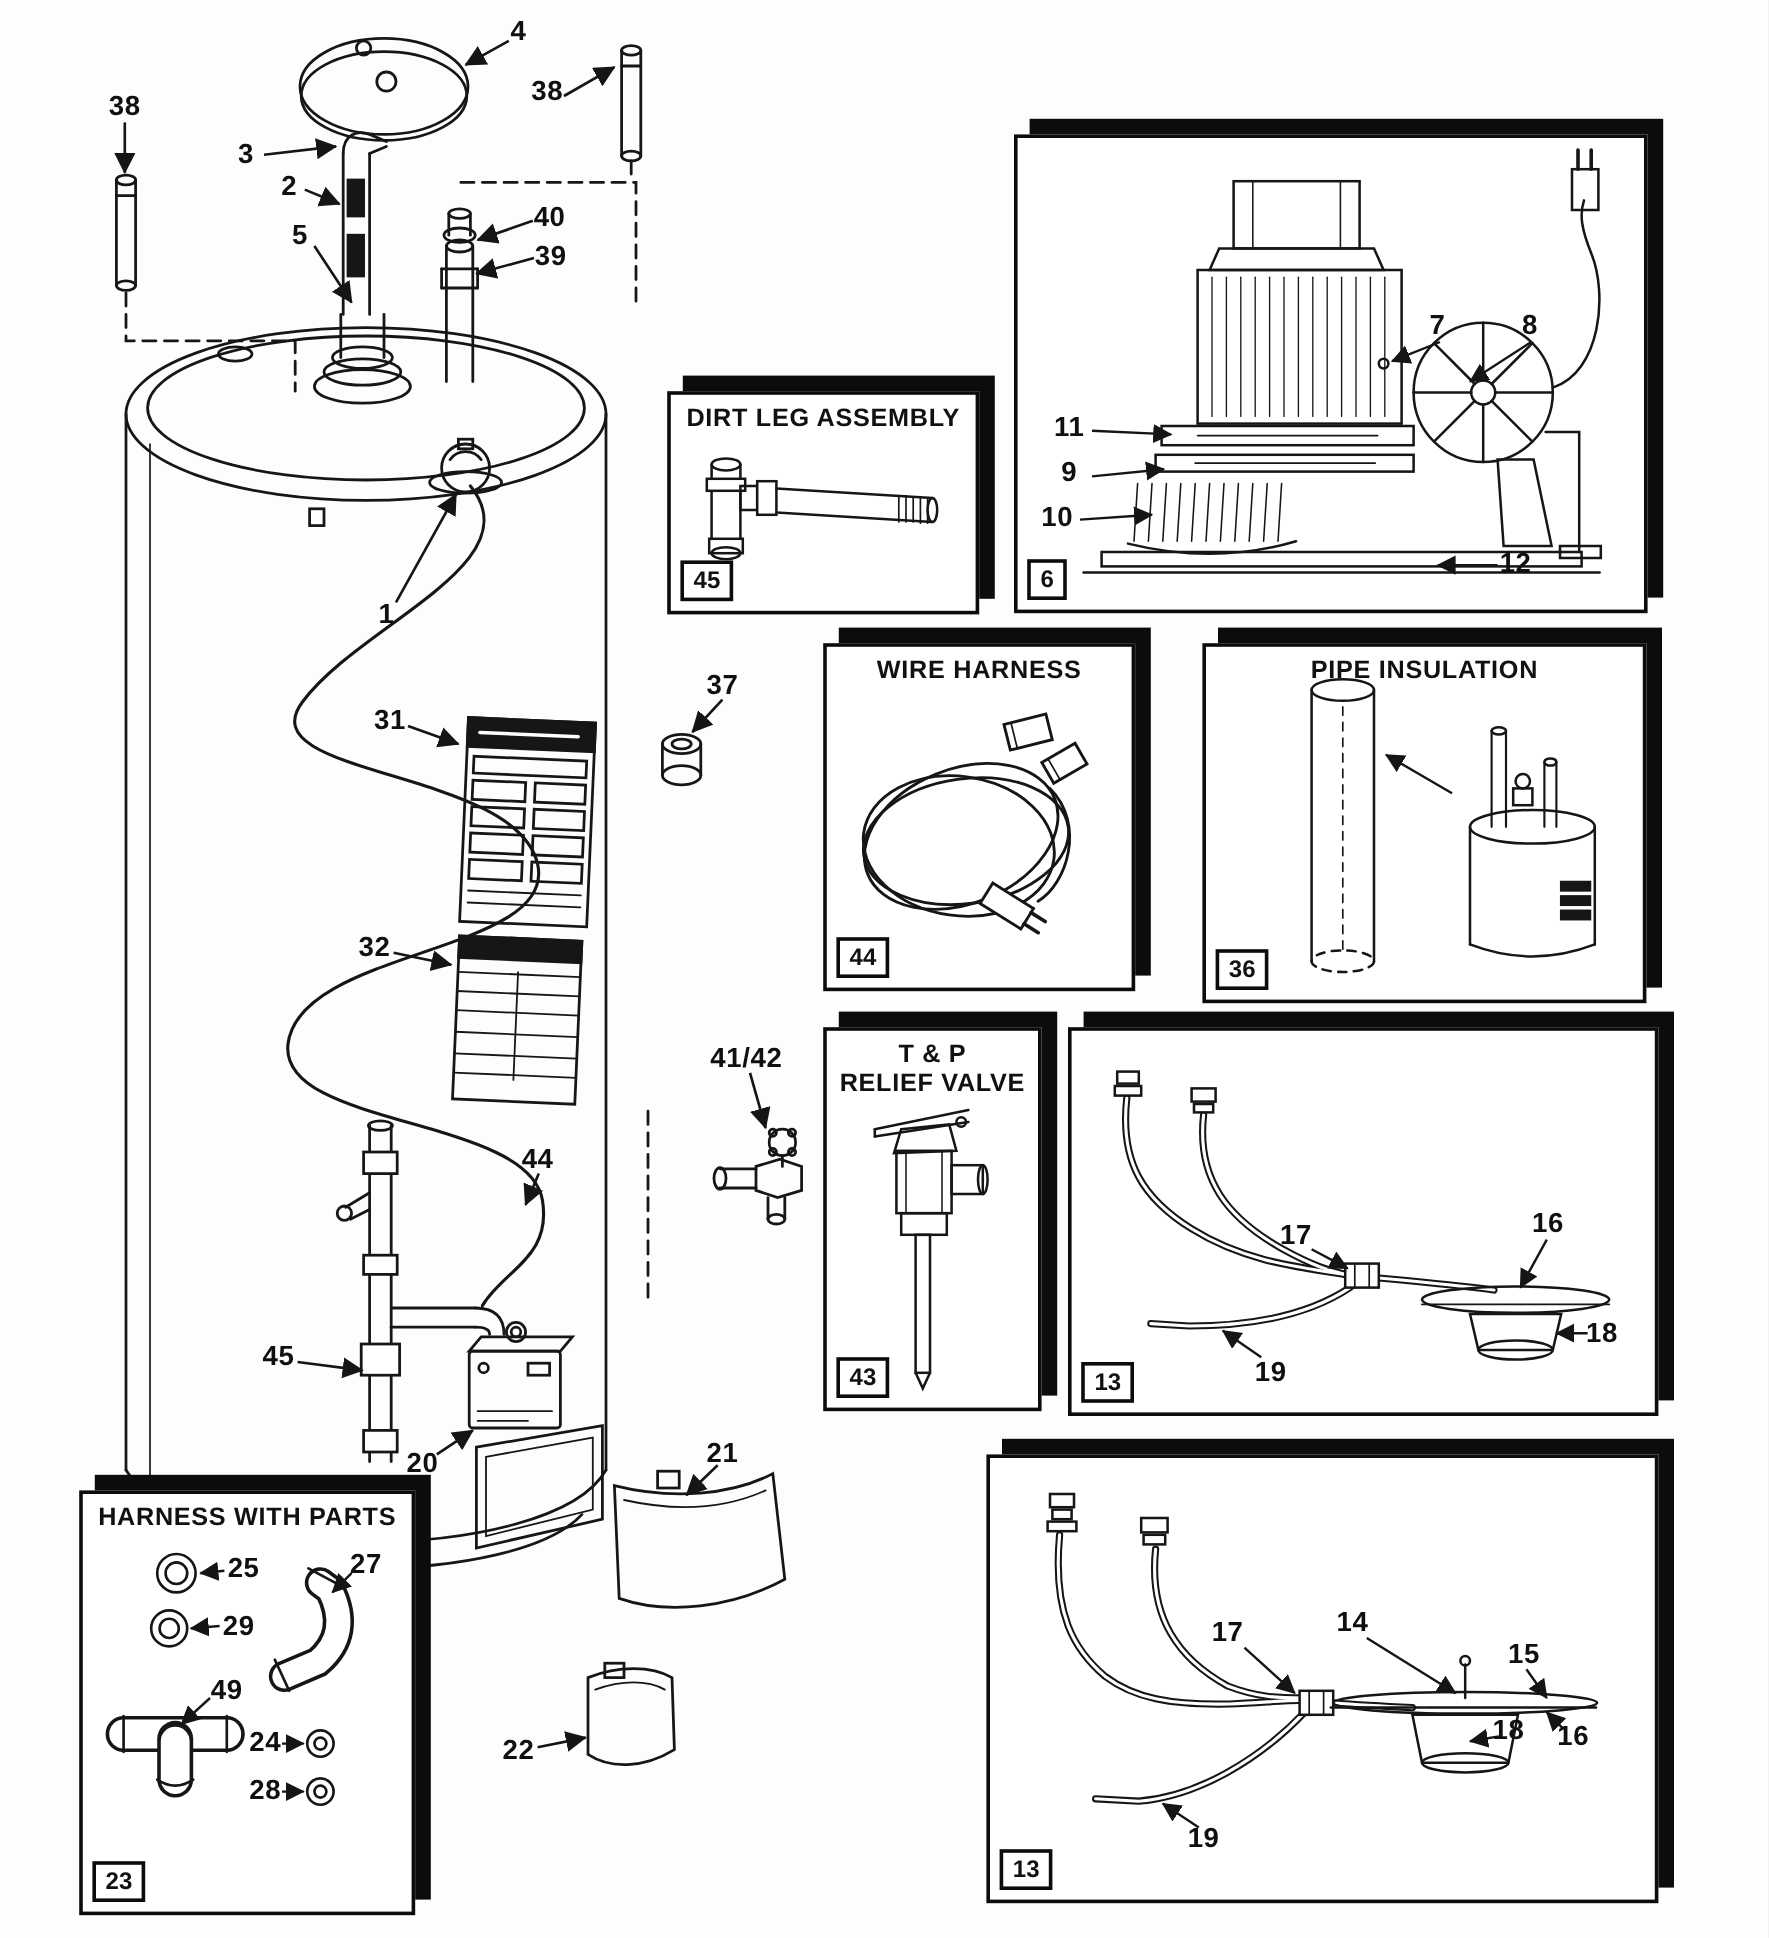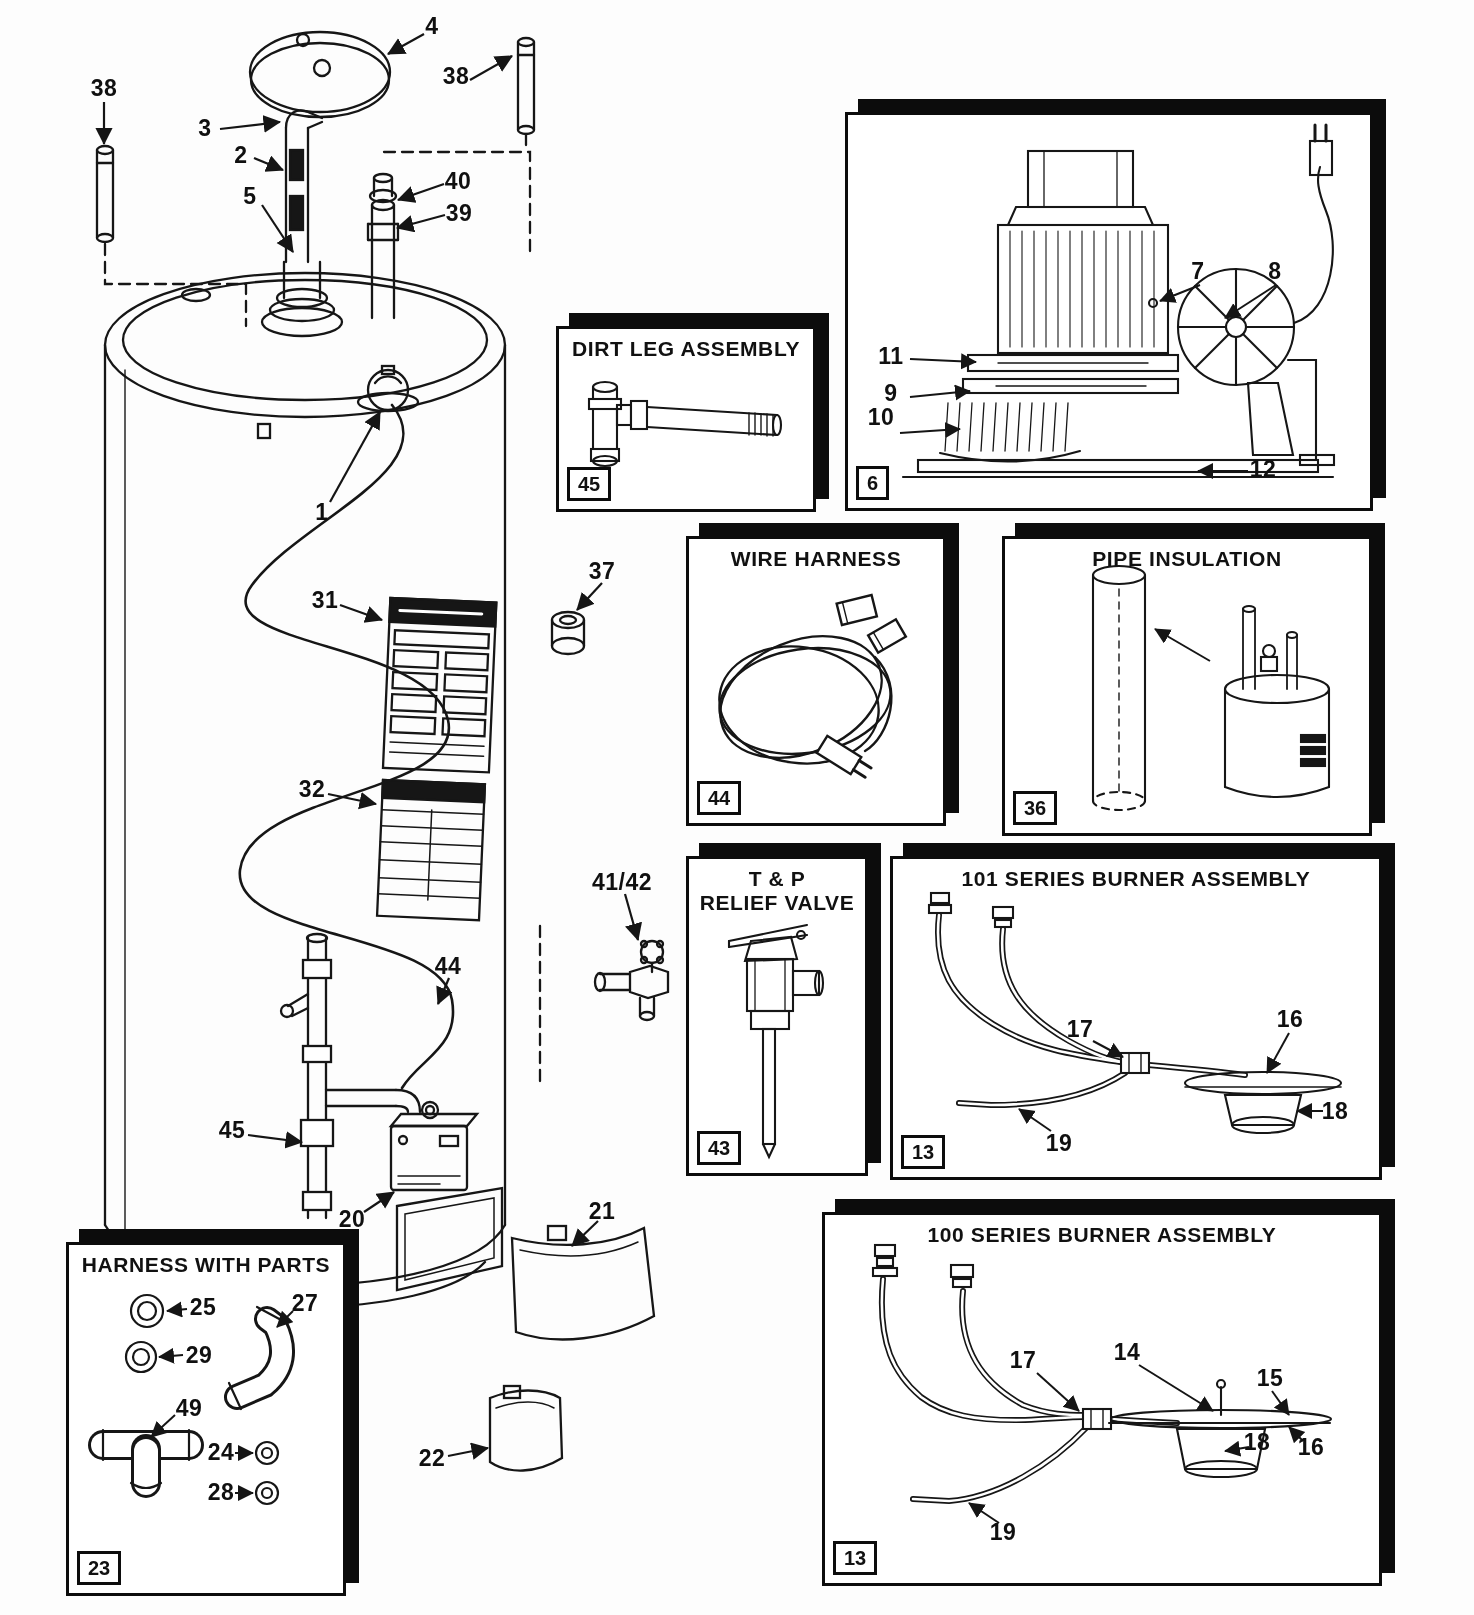--- a/index.html
+++ b/index.html
@@ -299,21 +299,21 @@
         <line x1="62" y1="244" x2="128" y2="247" marker-end="url(#arwB)"></line>
         <line x1="62" y1="282" x2="122" y2="276" marker-end="url(#arwB)"></line>
         <line x1="52" y1="318" x2="112" y2="314" marker-end="url(#arwB)"></line>
         <line x1="400" y1="356" x2="350" y2="356" marker-end="url(#arwB)"></line>
       </g>
     </svg>
     <div class="co" style="left:350px;top:156px">7</div>
     <div class="co" style="left:427px;top:156px">8</div>
     <div class="co" style="left:43px;top:241px">11</div>
     <div class="co" style="left:43px;top:278px">9</div>
-    <div class="co" style="left:33px;top:302px">10</div>
+    <div class="co" style="left:33px;top:316px">10</div>
     <div class="co" style="left:415px;top:354px">12</div>
     <div class="badge">6</div>
   </div>
 
   <div class="inset" style="left:556px;top:326px;width:254px;height:180px">
     <svg viewBox="0 0 254 180" preserveAspectRatio="none">
       <g stroke="#161616" stroke-width="2.1" fill="none" stroke-linecap="round">
         <line x1="34" y1="58" x2="34" y2="120"></line>
           <line x1="58" y1="58" x2="58" y2="120"></line>
         <ellipse cx="46" cy="58" rx="12" ry="5"></ellipse>
@@ -454,21 +454,20 @@
           <ellipse cx="370" cy="266" rx="31" ry="8"></ellipse>
         </g>
       </g>
       <g stroke="#151515" stroke-width="2" fill="none">
         <line x1="200" y1="182" x2="230" y2="198" marker-end="url(#arw101)"></line>
         <line x1="396" y1="174" x2="374" y2="214" marker-end="url(#arw101)"></line>
         <line x1="430" y1="252" x2="404" y2="252" marker-end="url(#arw101)"></line>
         <line x1="158" y1="272" x2="126" y2="250" marker-end="url(#arw101)"></line>
       </g>
     </svg>
-    <div class="inset-title">101 SERIES BURNER ASSEMBLY</div>
     <div class="co" style="left:187px;top:170px">17</div>
     <div class="co" style="left:397px;top:160px">16</div>
     <div class="co" style="left:442px;top:252px">18</div>
     <div class="co" style="left:166px;top:284px">19</div>
     <div class="badge">13</div>
   </div>
 
   <div class="inset" style="left:822px;top:1212px;width:554px;height:368px">
     <svg viewBox="0 0 554 368" preserveAspectRatio="none">
       <defs>
@@ -508,21 +507,20 @@
       </g>
       <g stroke="#151515" stroke-width="2" fill="none">
         <line x1="212" y1="158" x2="254" y2="196" marker-end="url(#arw100)"></line>
         <line x1="314" y1="150" x2="388" y2="196" marker-end="url(#arw100)"></line>
         <line x1="447" y1="176" x2="464" y2="200" marker-end="url(#arw100)"></line>
         <line x1="424" y1="232" x2="400" y2="236" marker-end="url(#arw100)"></line>
         <line x1="478" y1="226" x2="464" y2="212" marker-end="url(#arw100)"></line>
         <line x1="174" y1="308" x2="144" y2="288" marker-end="url(#arw100)"></line>
       </g>
     </svg>
-    <div class="inset-title">100 SERIES BURNER ASSEMBLY</div>
     <div class="co" style="left:198px;top:145px">17</div>
     <div class="co" style="left:302px;top:137px">14</div>
     <div class="co" style="left:445px;top:163px">15</div>
     <div class="co" style="left:432px;top:227px">18</div>
     <div class="co" style="left:486px;top:232px">16</div>
     <div class="co" style="left:178px;top:317px">19</div>
     <div class="badge">13</div>
   </div>
 
   <div class="inset" style="left:66px;top:1242px;width:274px;height:348px">

